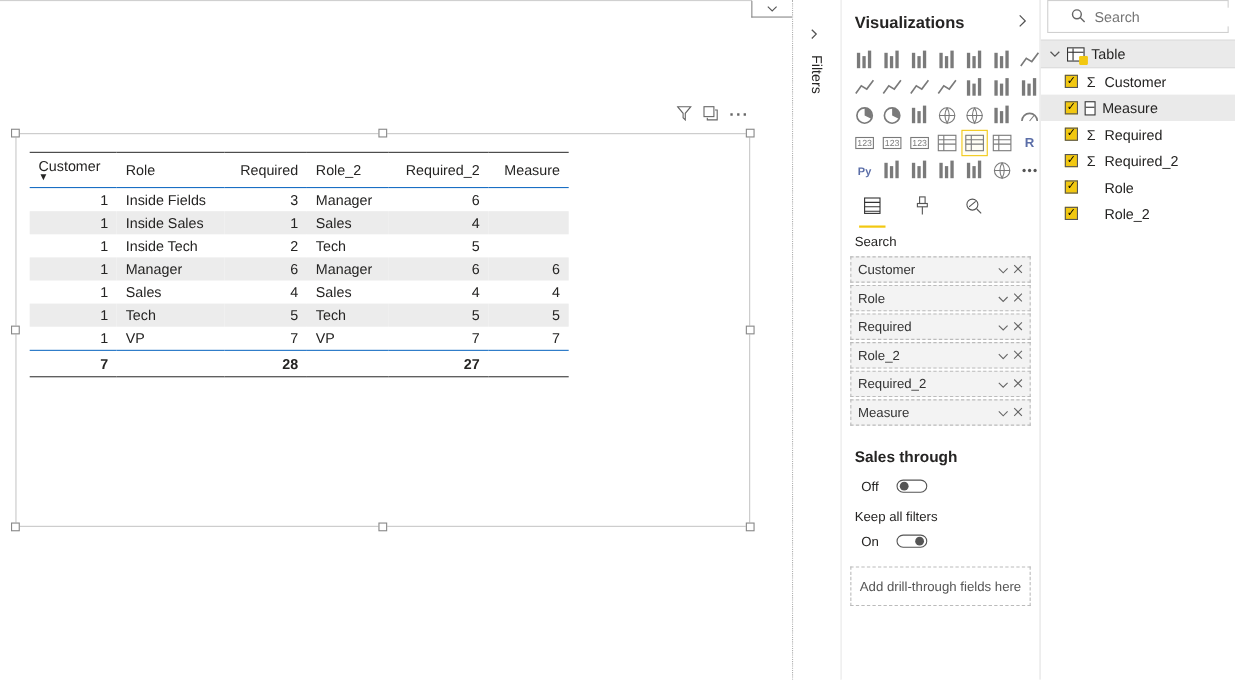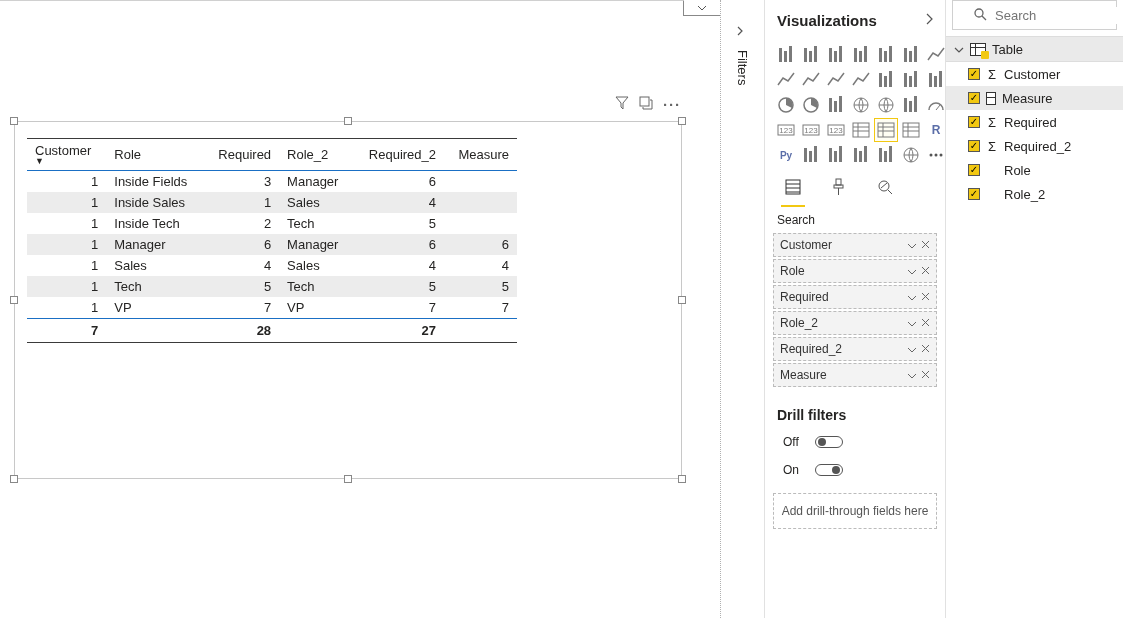--- a/index.html
+++ b/index.html
@@ -659,27 +659,28 @@
             <span><svg width="10" height="6" viewBox="0 0 10 6">
                 <path d="M1 1 L5 5 L9 1" fill="none" stroke="#666" stroke-width="1"></path>
               </svg></span>
             <span><svg width="9" height="9" viewBox="0 0 9 9">
                 <path d="M1 1 L8 8 M8 1 L1 8" stroke="#666" stroke-width="1"></path>
               </svg></span>
           </span>
         </div>
       </div>
 
-    <div class="drill-header">Drill filters</div>
+    <div class="drill-header">Sales through</div>
     <div class="toggle-row">
       <span>Off</span>
       <div class="toggle off">
           <div class="knob"></div>
         </div>
     </div>
+    <div class="drill-sub">Keep all filters</div>
     <div class="toggle-row">
       <span>On</span>
       <div class="toggle on">
           <div class="knob"></div>
         </div>
     </div>
     <div class="drill-drop">Add drill-through fields here</div>
   </div>
 
   <div class="fields-pane">

